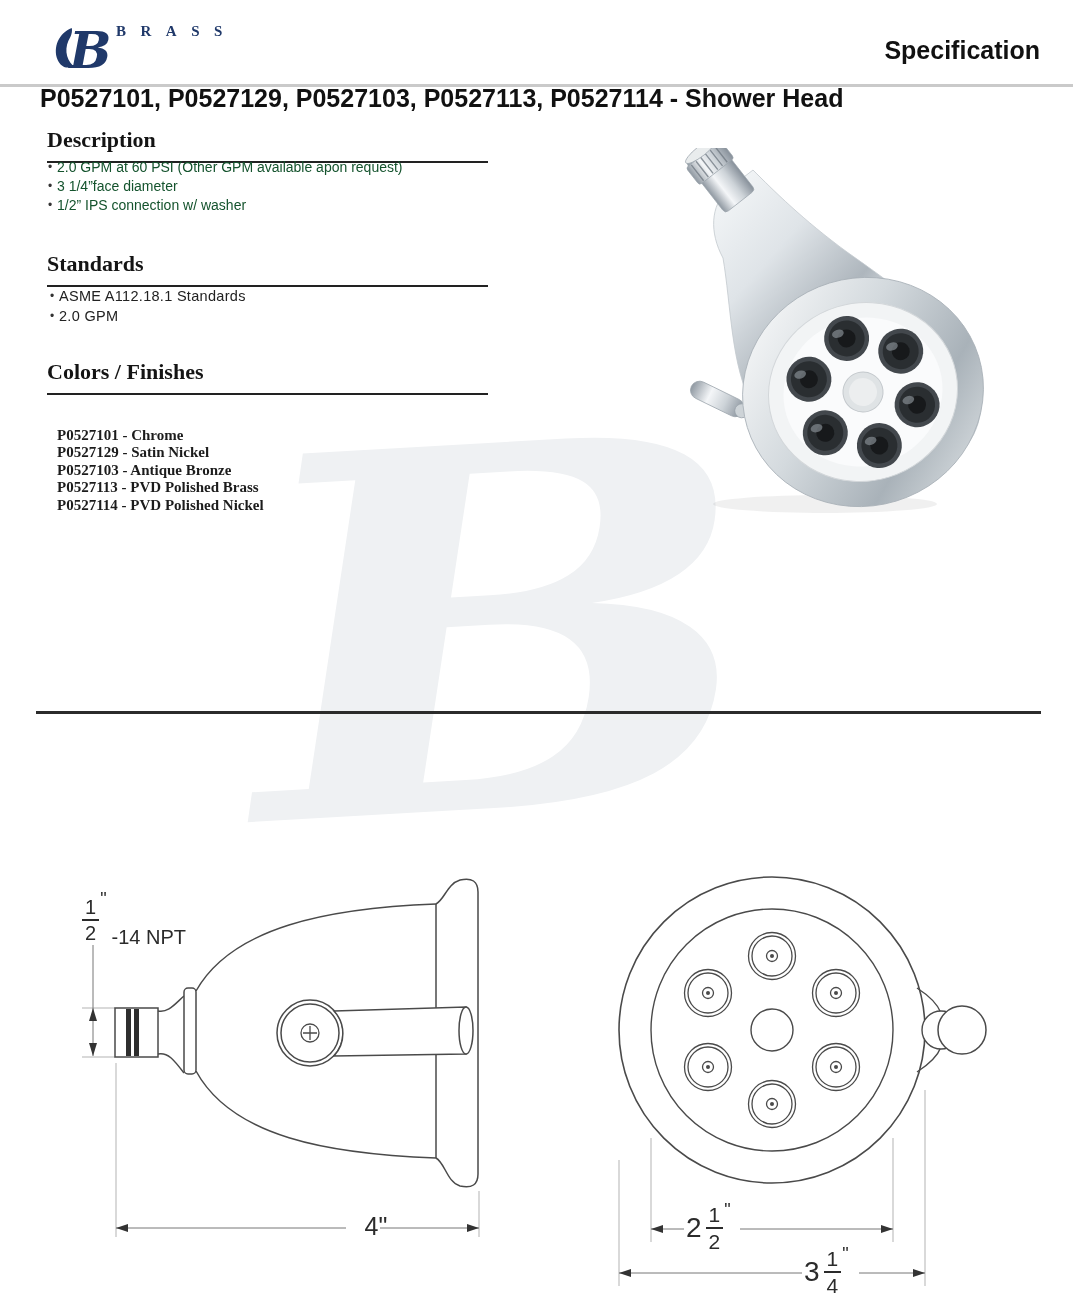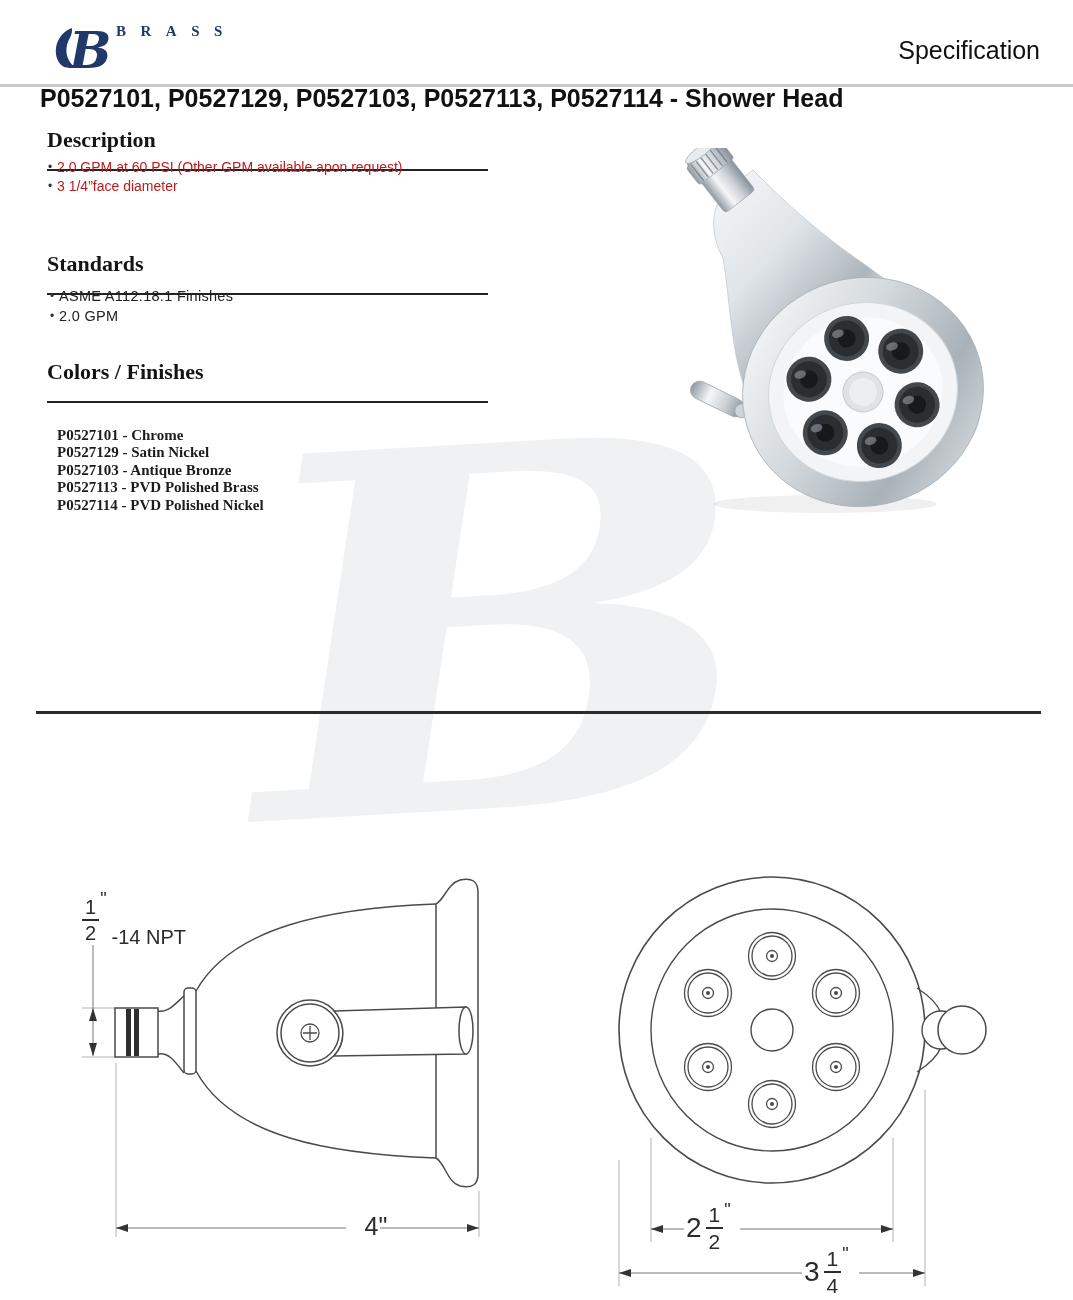--- a/index.html
+++ b/index.html
@@ -17,35 +17,35 @@
     font-size:500px;line-height:0.92;color:#eff1f3;
     transform:scaleX(1.22) rotate(-4deg);transform-origin:center;
     z-index:0;user-select:none;
   }
   .layer{z-index:1;}
 
   
   .brand-text{left:112px;top:22px;color:#20396a;font-family:"Liberation Serif",serif;}
   .brand-name{font-size:31px;font-weight:600;letter-spacing:2px;line-height:32px;}
   .brand-sub{font-size:15px;font-weight:600;letter-spacing:14.5px;padding-left:4px;line-height:18px;}
-  .doc-type{right:33px;top:36px;font-size:25px;font-weight:normal;color:#111;}
+  .doc-type{right:33px;top:36px;font-size:25px;font-weight:bold;color:#111;}
   .header-rule{left:0;top:84px;width:1073px;height:3px;background:#cacaca;}
 
   
   .page-title{left:40px;top:84px;font-size:25px;font-weight:bold;color:#111;white-space:nowrap;}
 
   
   .section-heading{
     font-family:"Liberation Serif",serif;font-weight:bold;font-size:22px;color:#141414;
-    width:441px;border-bottom:2px solid #222;padding-bottom:16px;
+    width:441px;border-bottom:2px solid #222;padding-bottom:8px;
   }
   ul.bullets{list-style:none;margin:0;padding:0;}
   ul.bullets li{position:relative;padding-left:9px;}
   ul.bullets li::before{content:"•";position:absolute;left:0;top:0;font-size:12px;color:#333;}
-  .desc-list li{font-size:14px;line-height:19px;color:#b91c1c;}
+  .desc-list li{font-size:14px;line-height:19px;color:#14532d;}
   .std-list li{font-size:14.5px;line-height:20px;letter-spacing:0.3px;color:#222;}
   .std-list li::before{font-size:13px;}
   ul.finish-list{list-style:none;margin:0;padding:0;}
   ul.finish-list li{
     font-family:"Liberation Serif",serif;font-weight:bold;font-size:15px;
     line-height:17.4px;color:#1c1c1c;
   }
 
   .divider{left:36px;top:711px;width:1005px;height:3px;background:#2b2b2b;}
 
@@ -74,25 +74,26 @@
 </div>
 <div class="abs layer doc-type">Specification</div>
 <div class="abs layer header-rule"></div>
 
 <div class="abs layer page-title">P0527101, P0527129, P0527103, P0527113, P0527114 - Shower Head</div>
 
 <div class="abs layer section-heading" style="left:47px;top:127px;">Description</div>
 <ul class="abs layer bullets desc-list" style="left:48px;top:158px;">
   <li>2.0 GPM at 60 PSI (Other GPM available apon request)</li>
   <li>3 1/4”face diameter</li>
+  <li>1/2” IPS connection w/ washer</li>
 </ul>
 
 <div class="abs layer section-heading" style="left:47px;top:251px;">Standards</div>
 <ul class="abs layer bullets std-list" style="left:50px;top:286px;">
-  <li>ASME A112.18.1 Finishes</li>
+  <li>ASME A112.18.1 Standards</li>
   <li>2.0 GPM</li>
 </ul>
 
 <div class="abs layer section-heading" style="left:47px;top:359px;">Colors / Finishes</div>
 <ul class="abs layer finish-list" style="left:57px;top:399px;margin-top:28px;">
   <li>P0527101 - Chrome</li>
   <li>P0527129 - Satin Nickel</li>
   <li>P0527103 - Antique Bronze</li>
   <li>P0527113 - PVD Polished Brass</li>
   <li>P0527114 - PVD Polished Nickel</li>

